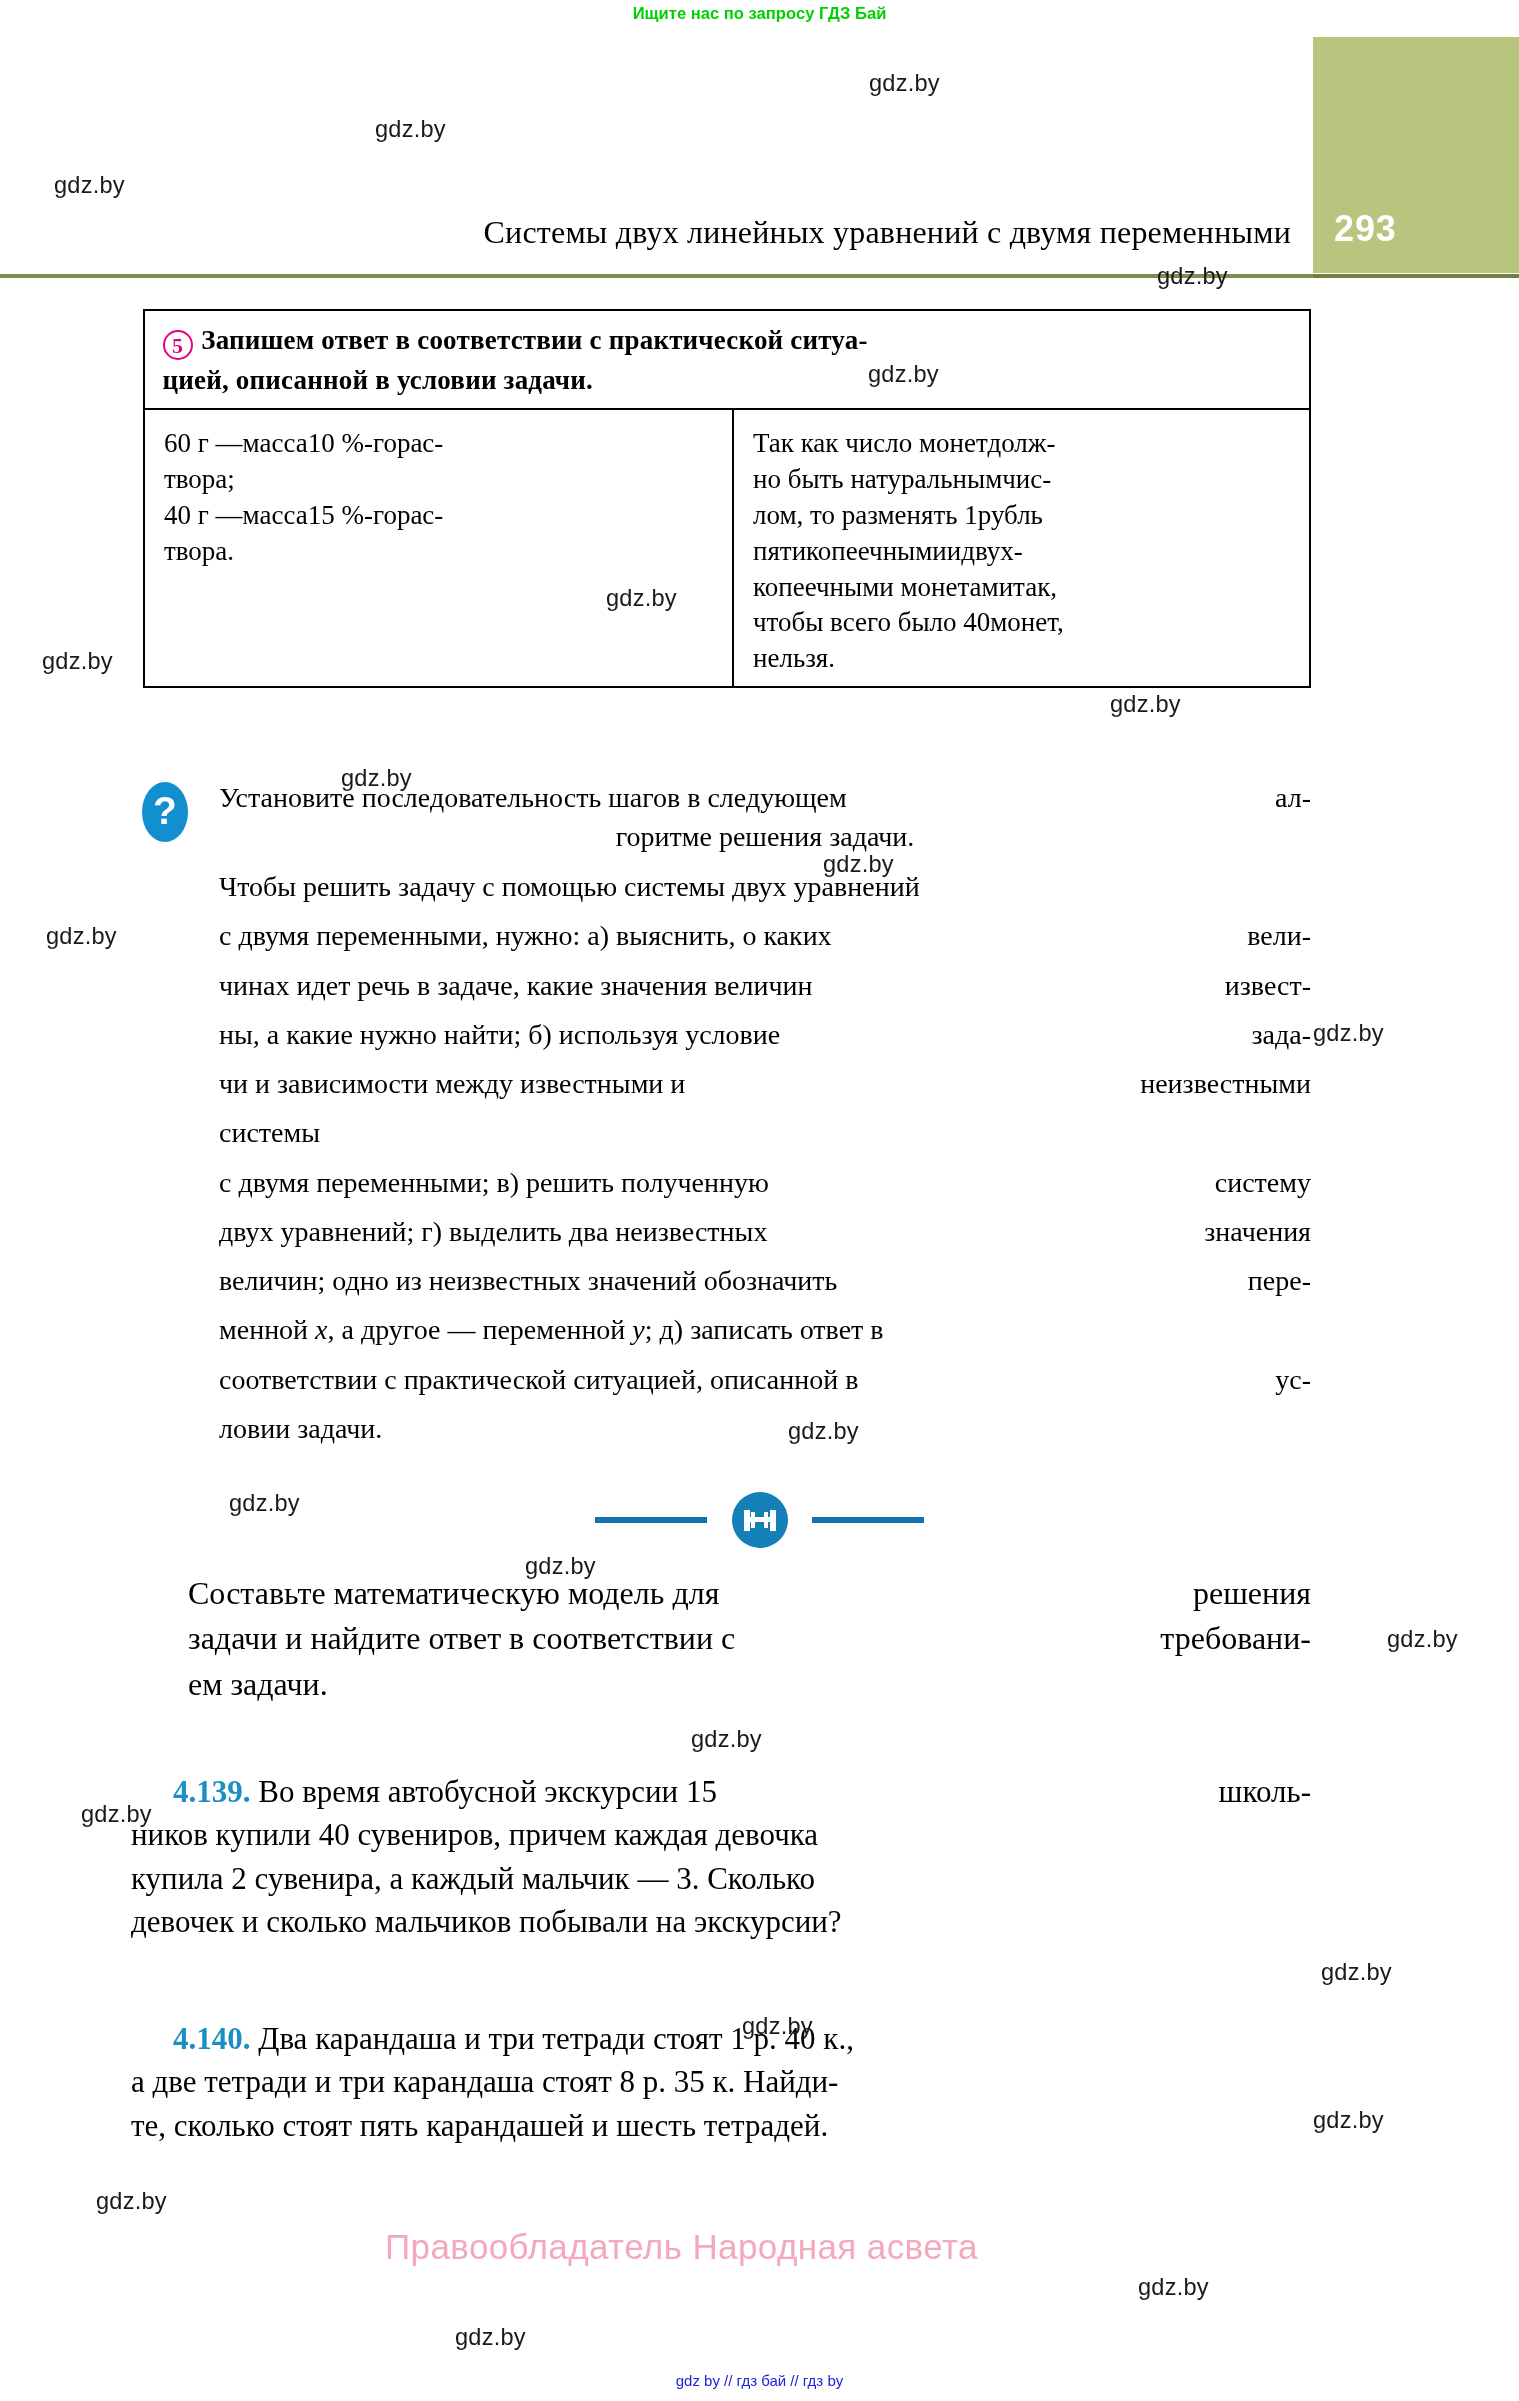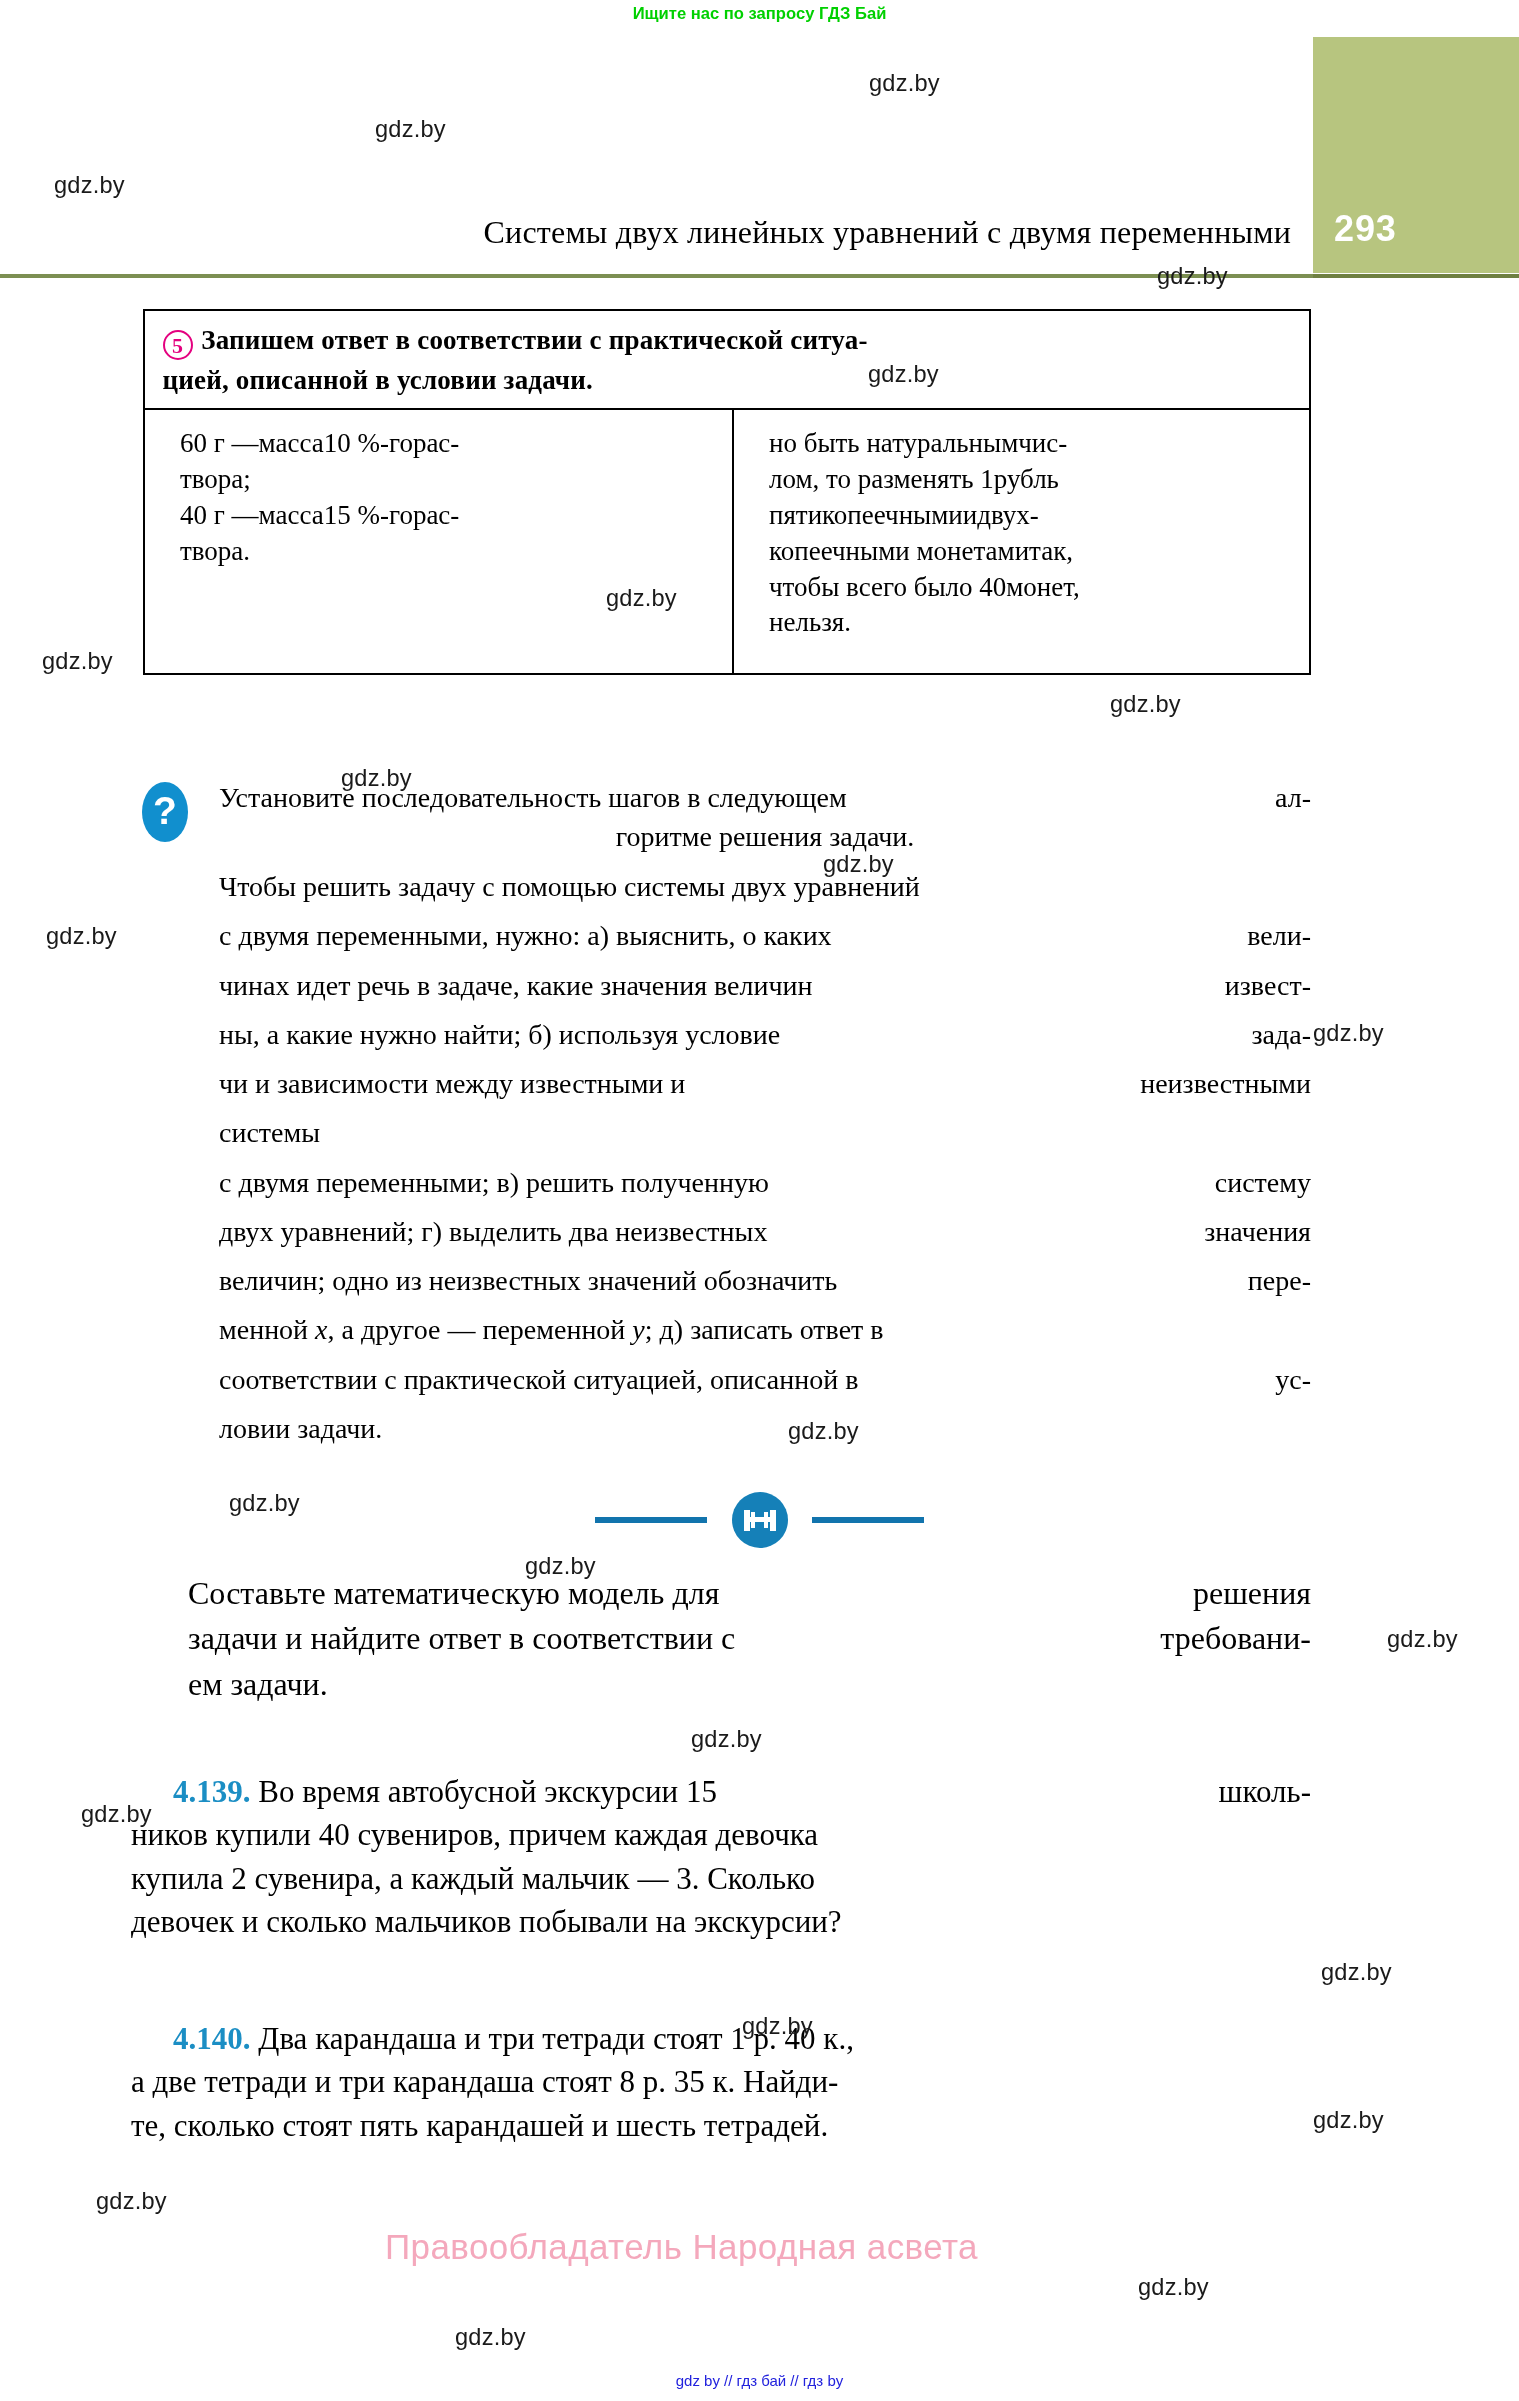--- a/index.html
+++ b/index.html
@@ -153,21 +153,21 @@
     line-height: 1.33;
     box-sizing: border-box;
   }
   .cell-left {
     width: 50.6%;
     border-right: 2.6px solid #000;
   }
   .cell-right {
     width: 49.4%;
   }
-  .cell .ln { display: block; white-space: nowrap; margin-left: 16px; }
+  .cell .ln { display: block; white-space: nowrap; }
   .jline { display: flex; justify-content: space-between; }
 
   
   .q-icon {
     position: absolute;
     left: 142px;
     top: 782px;
     width: 46px;
     height: 60px;
     border-radius: 50%;
@@ -298,20 +298,21 @@
     <span class="step-head-l2">цией, описанной в условии задачи.</span>
   </div>
   <div class="step-cells">
     <div class="cell cell-left">
       <span class="ln jline"><span>60 г —</span><span>масса</span><span>10 %-го</span><span>рас-</span></span>
       <span class="ln">твора;</span>
       <span class="ln jline"><span>40 г —</span><span>масса</span><span>15 %-го</span><span>рас-</span></span>
       <span class="ln">твора.</span>
     </div>
     <div class="cell cell-right">
+      <span class="ln jline"><span>Так как число монет</span><span>долж-</span></span>
       <span class="ln jline"><span>но быть натуральным</span><span>чис-</span></span>
       <span class="ln jline"><span>лом, то разменять 1</span><span>рубль</span></span>
       <span class="ln jline"><span>пятикопеечными</span><span>и</span><span>двух-</span></span>
       <span class="ln jline"><span>копеечными монетами</span><span>так,</span></span>
       <span class="ln jline"><span>чтобы всего было 40</span><span>монет,</span></span>
       <span class="ln">нельзя.</span>
     </div>
   </div>
 </div>
 

